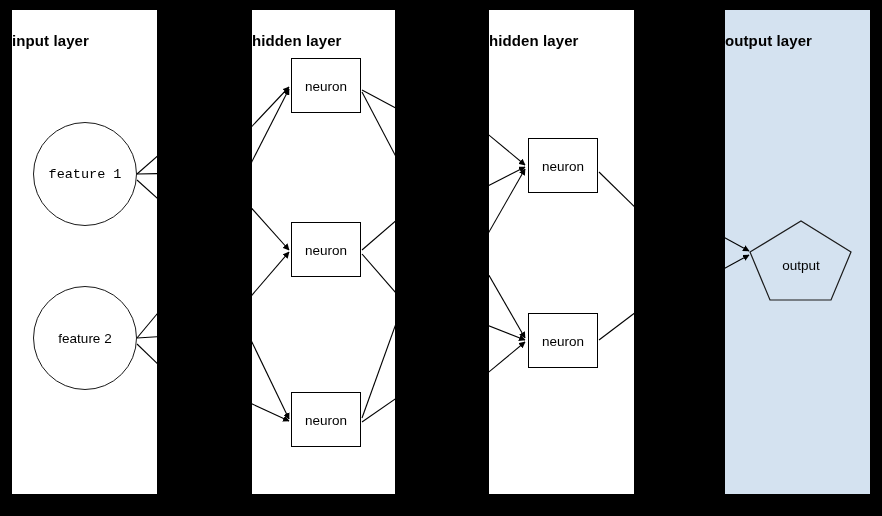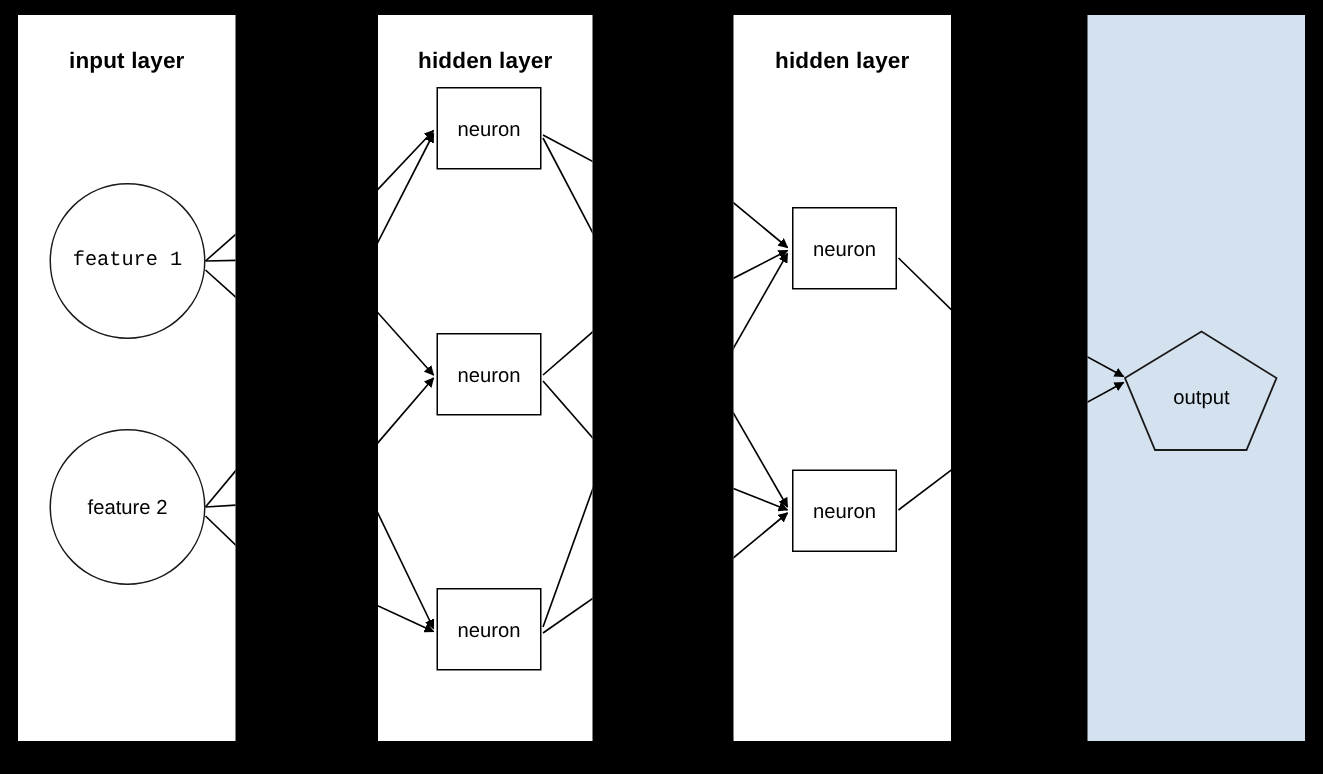--- a/index.html
+++ b/index.html
@@ -17,21 +17,21 @@
   }
   .panel {
     position: absolute;
     overflow: hidden;
     box-sizing: border-box;
   }
   .panel-title {
     position: absolute;
     left: 0;
     right: 0;
-    text-align: center;
+    text-align: left;
     font-weight: bold;
     font-size: 15px;
     color: #000000;
     letter-spacing: 0.1px;
   }
   .panel-svg {
     position: absolute;
     left: 0;
     top: 0;
     overflow: visible;
@@ -157,20 +157,21 @@
     </svg>
 
     <div class="box-node" style="left:39px; top:128px; width:70px; height:55px;"></div>
     <div class="node-label" style="left:74px; top:156px;">neuron</div>
 
     <div class="box-node" style="left:39px; top:303px; width:70px; height:55px;"></div>
     <div class="node-label" style="left:74px; top:331px;">neuron</div>
   </div>
 
   <div class="panel" style="left:725px; top:10px; width:145px; height:484px; background:#d4e2f0;">
+    <div class="panel-title" style="top:22px;">output layer</div>
 
     <svg class="panel-svg" width="145" height="484">
       <defs>
         <marker id="arrowD" viewBox="0 0 10 10" refX="9" refY="5" markerWidth="6" markerHeight="6" orient="auto-start-reverse">
           <path d="M 0 0 L 10 5 L 0 10 z" fill="#000000"></path>
         </marker>
       </defs>
       <g stroke="#000000" stroke-width="1.1" fill="none">
         <line x1="-55" y1="198" x2="24" y2="241" marker-end="url(#arrowD)"></line>
         <line x1="-55" y1="288" x2="24" y2="245" marker-end="url(#arrowD)"></line>

